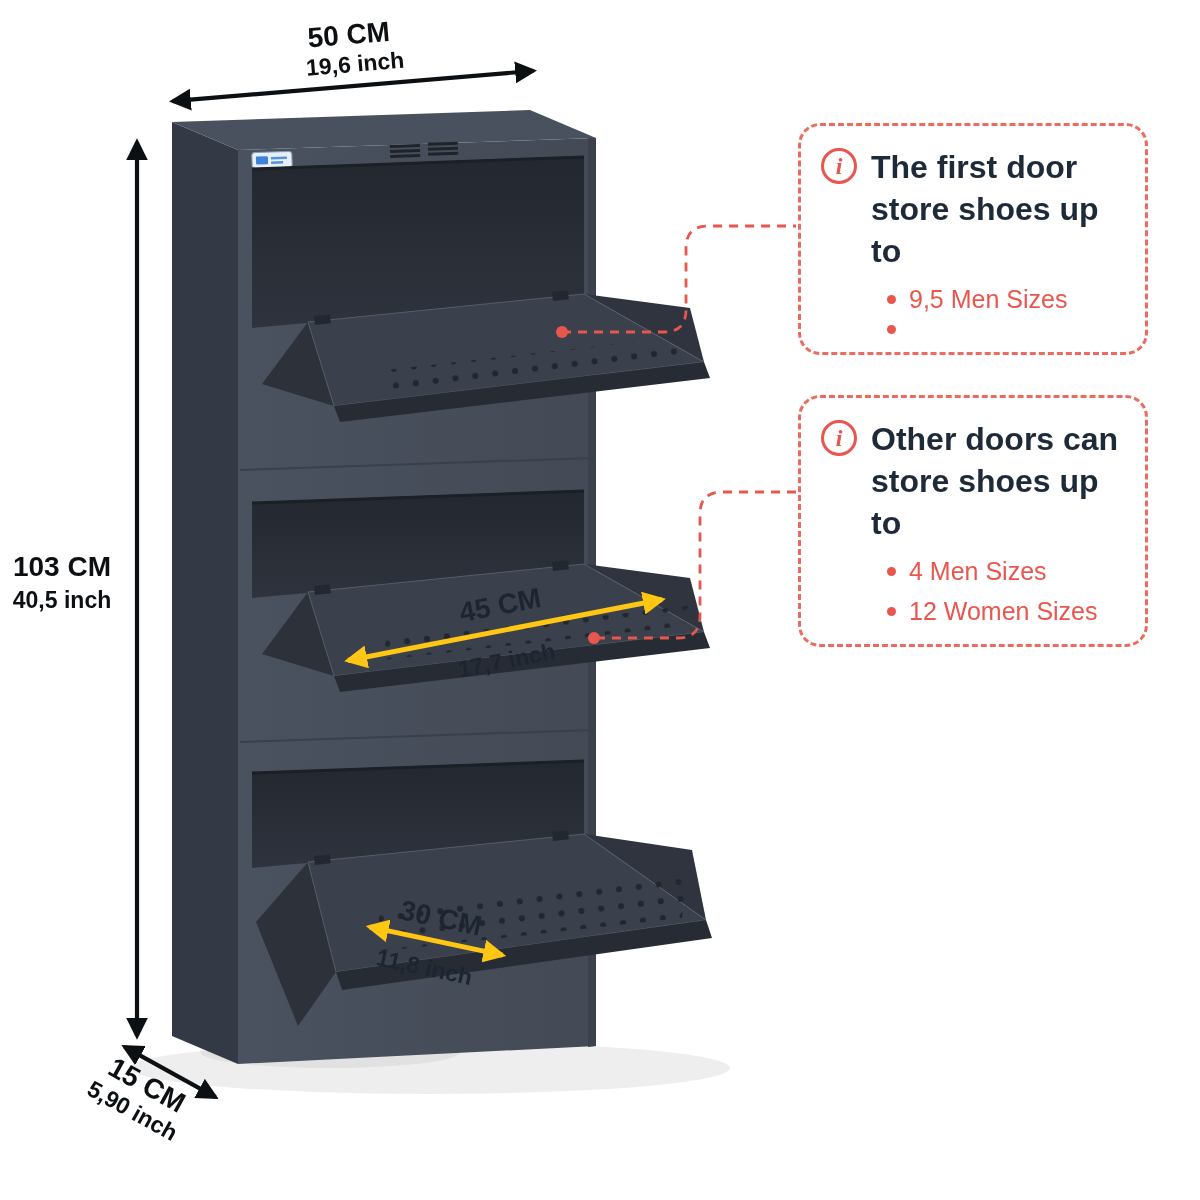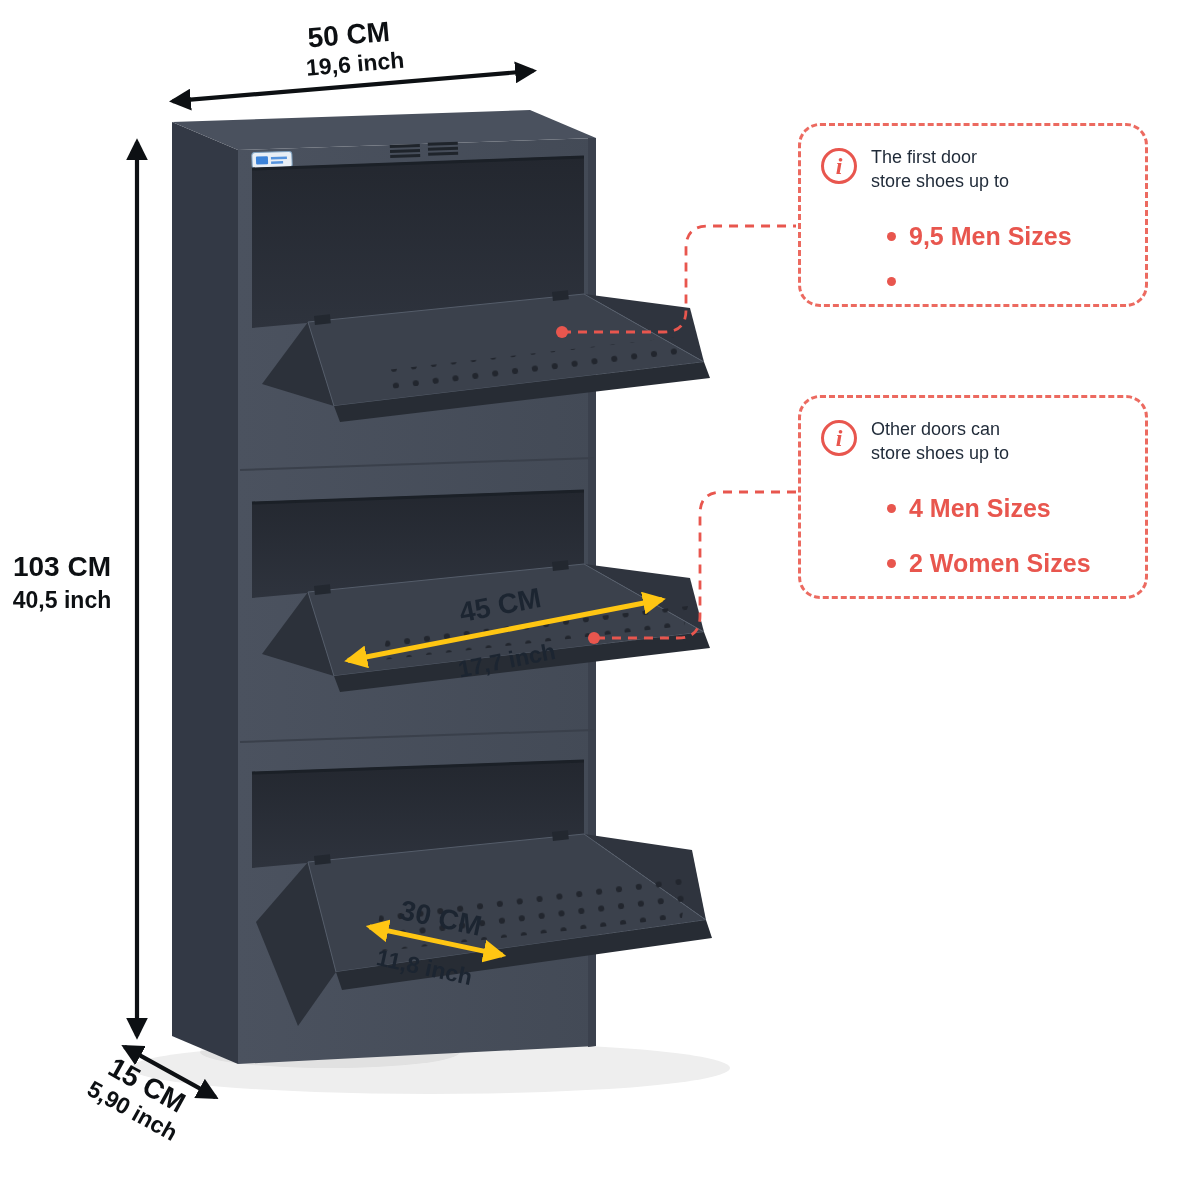--- a/index.html
+++ b/index.html
@@ -25,22 +25,22 @@
   .callout.first  { top:123px; }
   .callout.second { top:395px; }
   .callout-header { display:flex; align-items:flex-start; gap:14px; }
   .info-icon {
     flex:0 0 auto; width:36px; height:36px; margin-top:2px;
     border:3px solid #e8564e; border-radius:50%;
     display:flex; align-items:center; justify-content:center;
     color:#e8564e; font:700 italic 24px "Liberation Serif",serif;
     box-sizing:border-box;
   }
-  .callout-title { color:#1f2a38; font-size:18px; font-weight:400; line-height:1.32; }
-  .callout-bullets { margin-top:28px; padding-left:66px; display:flex; flex-direction:column; gap:26px;font-weight:bold; }
+  .callout-title { color:#1f2a38; font-size:32px; font-weight:700; line-height:1.32; }
+  .callout-bullets { margin-top:12px; padding-left:66px; display:flex; flex-direction:column; gap:11px; }
   .bullet-row { display:flex; align-items:center; gap:13px; color:#e8564e; font-size:25px; }
   .bullet-dot { flex:0 0 auto; width:9px; height:9px; border-radius:50%; background:#e8564e; }
 </style>
 </head>
 <body>
 
 <div class="stage">
 
   <svg width="1200" height="1200" viewBox="0 0 1200 1200">
     <defs>
@@ -197,18 +197,18 @@
         <div>store shoes up to</div>
       </div>
     </div>
     <div class="callout-bullets">
       <div class="bullet-row">
         <span class="bullet-dot"></span>
         <span>4 Men Sizes</span>
       </div>
       <div class="bullet-row">
         <span class="bullet-dot"></span>
-        <span>2 Women Sizes</span>
+        <span>12 Women Sizes</span>
       </div>
     </div>
   </div>
 
 </div>
 
 </body></html>

